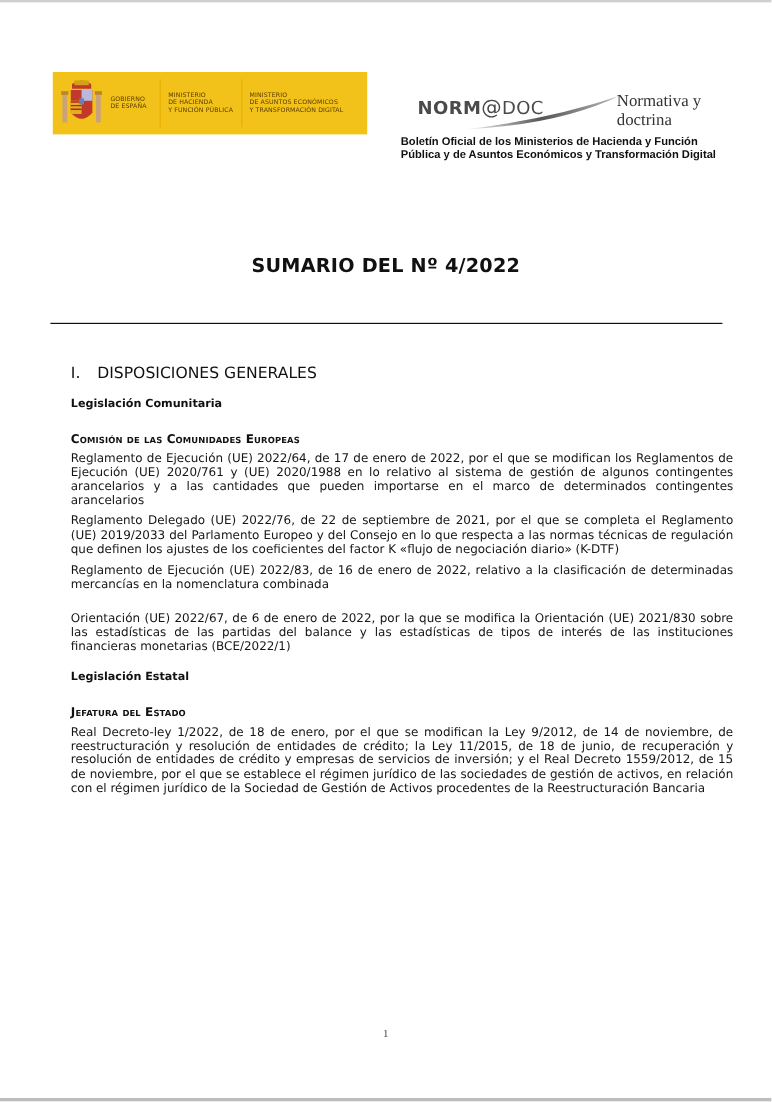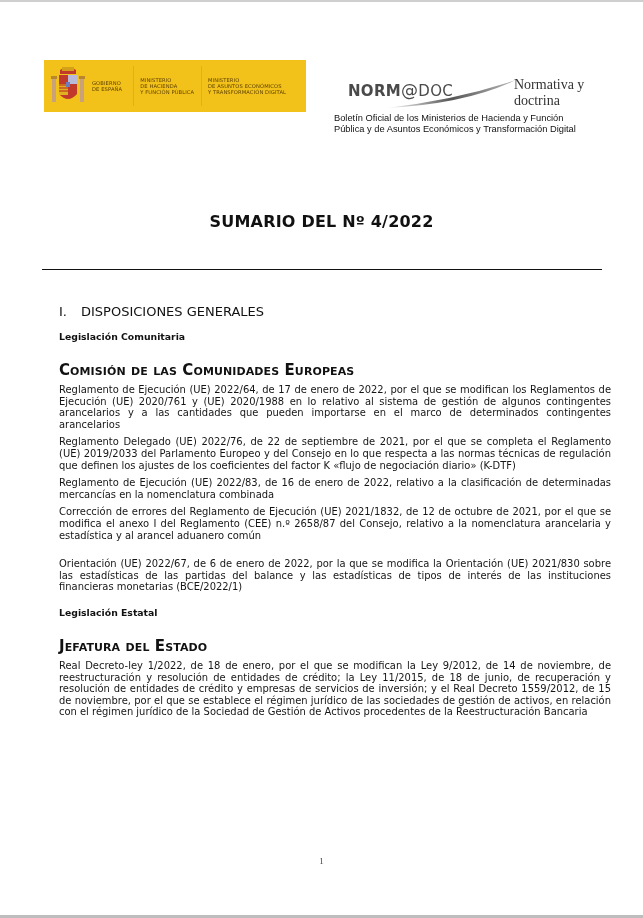--- a/index.html
+++ b/index.html
@@ -26,35 +26,35 @@
   .normadoc-logo { position:absolute; left:334px; top:70px; width:280px; height:60px;margin-left:12px; }
   .normadoc-word {
     position:absolute; left:2px; top:10px; font-family:"DejaVu Sans", sans-serif;
     font-size:15px; font-weight:bold; color:#4a4a4a; letter-spacing:0.3px;
   }
   .normadoc-word .at { font-weight:normal; font-size:17px; }
   .normadoc-swoosh { position:absolute; left:30px; top:8px; width:150px; height:32px; }
   .normadoc-tag { position:absolute; left:168px; top:7px; font-size:14px; color:#333; font-family:Liberation Serif, serif; }
   .boletin-title {
     position:absolute; left:334px; top:113px; width:300px;
-    font-family:"Liberation Sans", sans-serif; font-size:9.3px; font-weight:normal; line-height:11px; color:#111;
+    font-family:"Liberation Sans", sans-serif; font-size:9.3px; font-weight:bold; line-height:11px; color:#111;
   }
 
   .sumario-title {
     position:absolute; left:0; width:643px; top:212px; text-align:center;
     font-family:"DejaVu Sans", sans-serif; font-weight:bold; font-size:16px; letter-spacing:0.2px;
   }
   .rule { position:absolute; left:42px; top:269px; width:560px; height:1px; background:#111; }
 
   .content { position:absolute; left:59px; top:304px; width:552px; font-family:"DejaVu Sans", sans-serif; }
   .section-heading { font-weight:normal; font-size:13px; margin:0 0 12px 0; }
   .section-heading .num { display:inline-block; width:22px; }
   .subsection { font-weight:bold; font-size:9.3px; margin:0 0 19px 0; }
   .organism {
-    font-weight:bold; font-size:15px; margin:2px 0 5px 0; font-variant:small-caps; letter-spacing:0.1px;
+    font-weight:bold; font-size:10px; margin:2px 0 5px 0; font-variant:small-caps; letter-spacing:0.1px;
   }
   .entry {
     font-size:9.95px; line-height:11.6px; margin:0 0 6px 0; text-align:justify; color:#151515;
   }
   .gap-org { height:11px; }
   .gap-sub { height:8px; }
 
   .page-number {
     position:absolute; left:0; width:643px; top:856px; text-align:center;
     font-family:"Liberation Serif", serif; font-size:9px; color:#444;
@@ -126,21 +126,20 @@
   <div class="section-heading">
     <span class="num">I.</span><span>DISPOSICIONES GENERALES</span>
   </div>
 
   <div class="subsection">Legislación Comunitaria</div>
 
   <div class="organism">Comisión de las Comunidades Europeas</div>
   <p class="entry">Reglamento de Ejecución (UE) 2022/64, de 17 de enero de 2022, por el que se modifican los Reglamentos de Ejecución (UE) 2020/761 y (UE) 2020/1988 en lo relativo al sistema de gestión de algunos contingentes arancelarios y a las cantidades que pueden importarse en el marco de determinados contingentes arancelarios</p>
   <p class="entry">Reglamento Delegado (UE) 2022/76, de 22 de septiembre de 2021, por el que se completa el Reglamento (UE) 2019/2033 del Parlamento Europeo y del Consejo en lo que respecta a las normas técnicas de regulación que definen los ajustes de los coeficientes del factor K «flujo de negociación diario» (K-DTF)</p>
   <p class="entry">Reglamento de Ejecución (UE) 2022/83, de 16 de enero de 2022, relativo a la clasificación de determinadas mercancías en la nomenclatura combinada</p>
-  <p class="entry">Corrección de errores del Reglamento de Ejecución (UE) 2021/1832, de 12 de octubre de 2021, por el que se modifica el anexo I del Reglamento (CEE) n.º 2658/87 del Consejo, relativo a la nomenclatura arancelaria y estadística y al arancel aduanero común</p>
 
   <div class="gap-org"></div>
   <p class="entry">Orientación (UE) 2022/67, de 6 de enero de 2022, por la que se modifica la Orientación (UE) 2021/830 sobre las estadísticas de las partidas del balance y las estadísticas de tipos de interés de las instituciones financieras monetarias (BCE/2022/1)</p>
 
   <div class="gap-sub"></div>
   <div class="subsection">Legislación Estatal</div>
 
   <div class="organism">Jefatura del Estado</div>
   <p class="entry">Real Decreto-ley 1/2022, de 18 de enero, por el que se modifican la Ley 9/2012, de 14 de noviembre, de reestructuración y resolución de entidades de crédito; la Ley 11/2015, de 18 de junio, de recuperación y resolución de entidades de crédito y empresas de servicios de inversión; y el Real Decreto 1559/2012, de 15 de noviembre, por el que se establece el régimen jurídico de las sociedades de gestión de activos, en relación con el régimen jurídico de la Sociedad de Gestión de Activos procedentes de la Reestructuración Bancaria</p>
 </div>

